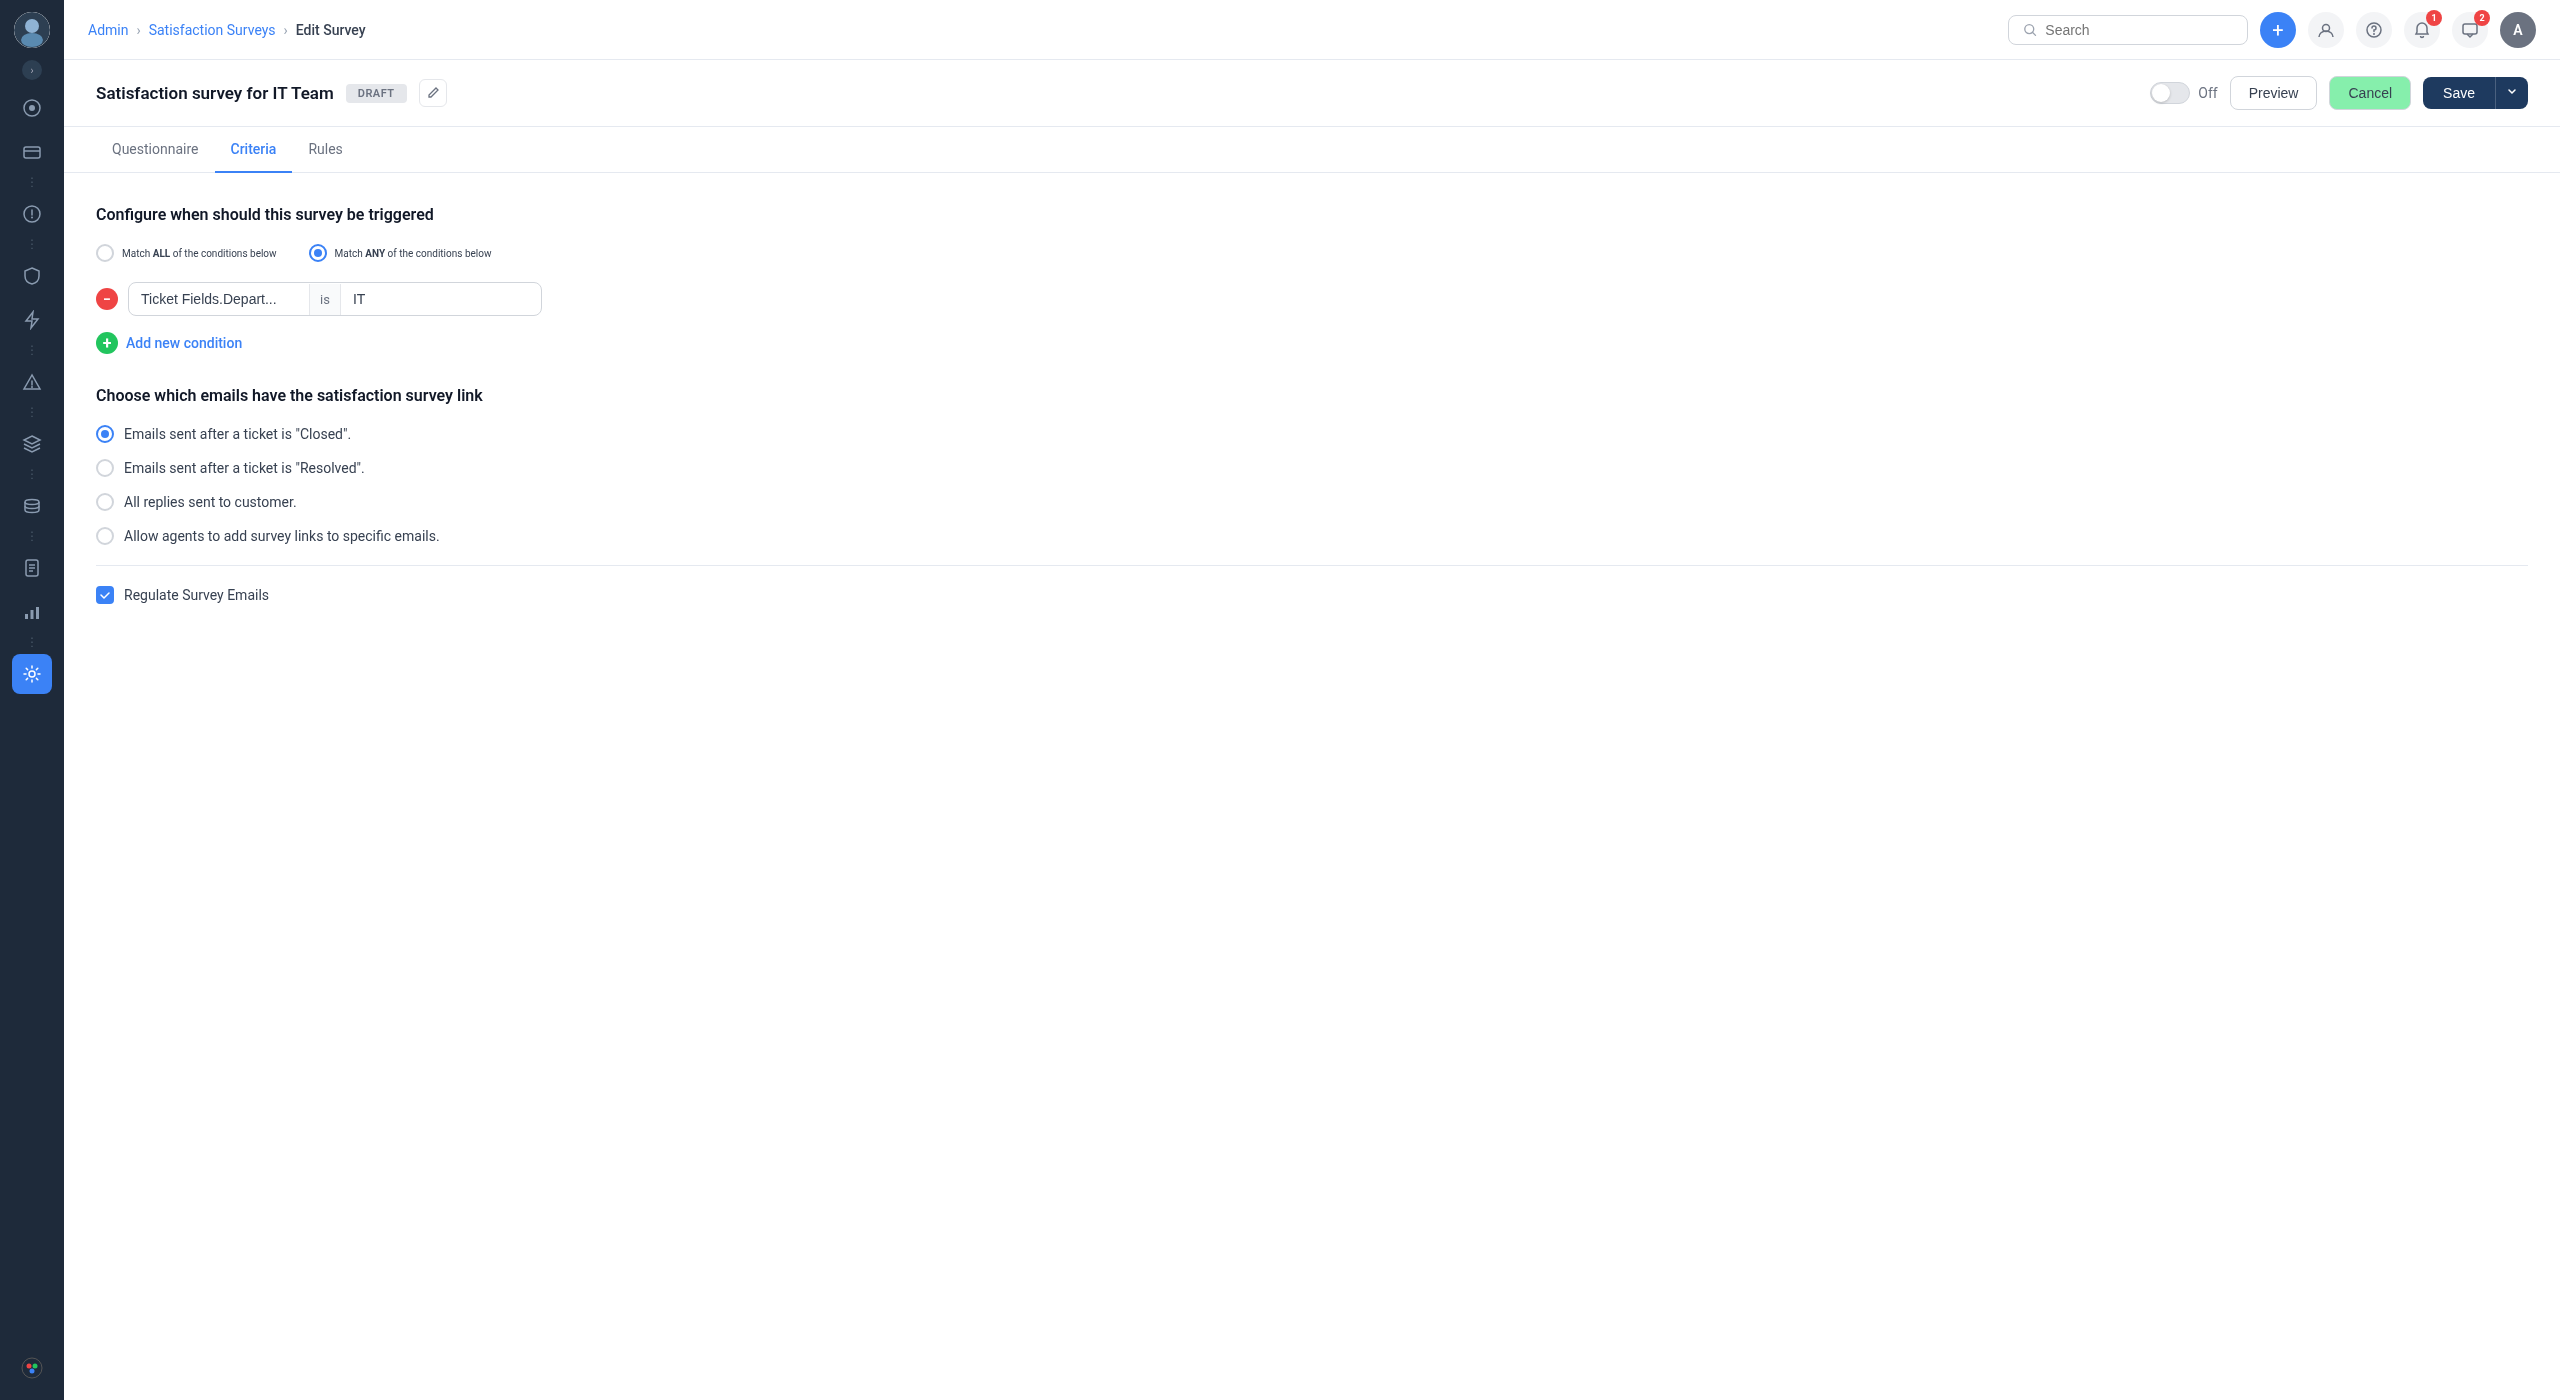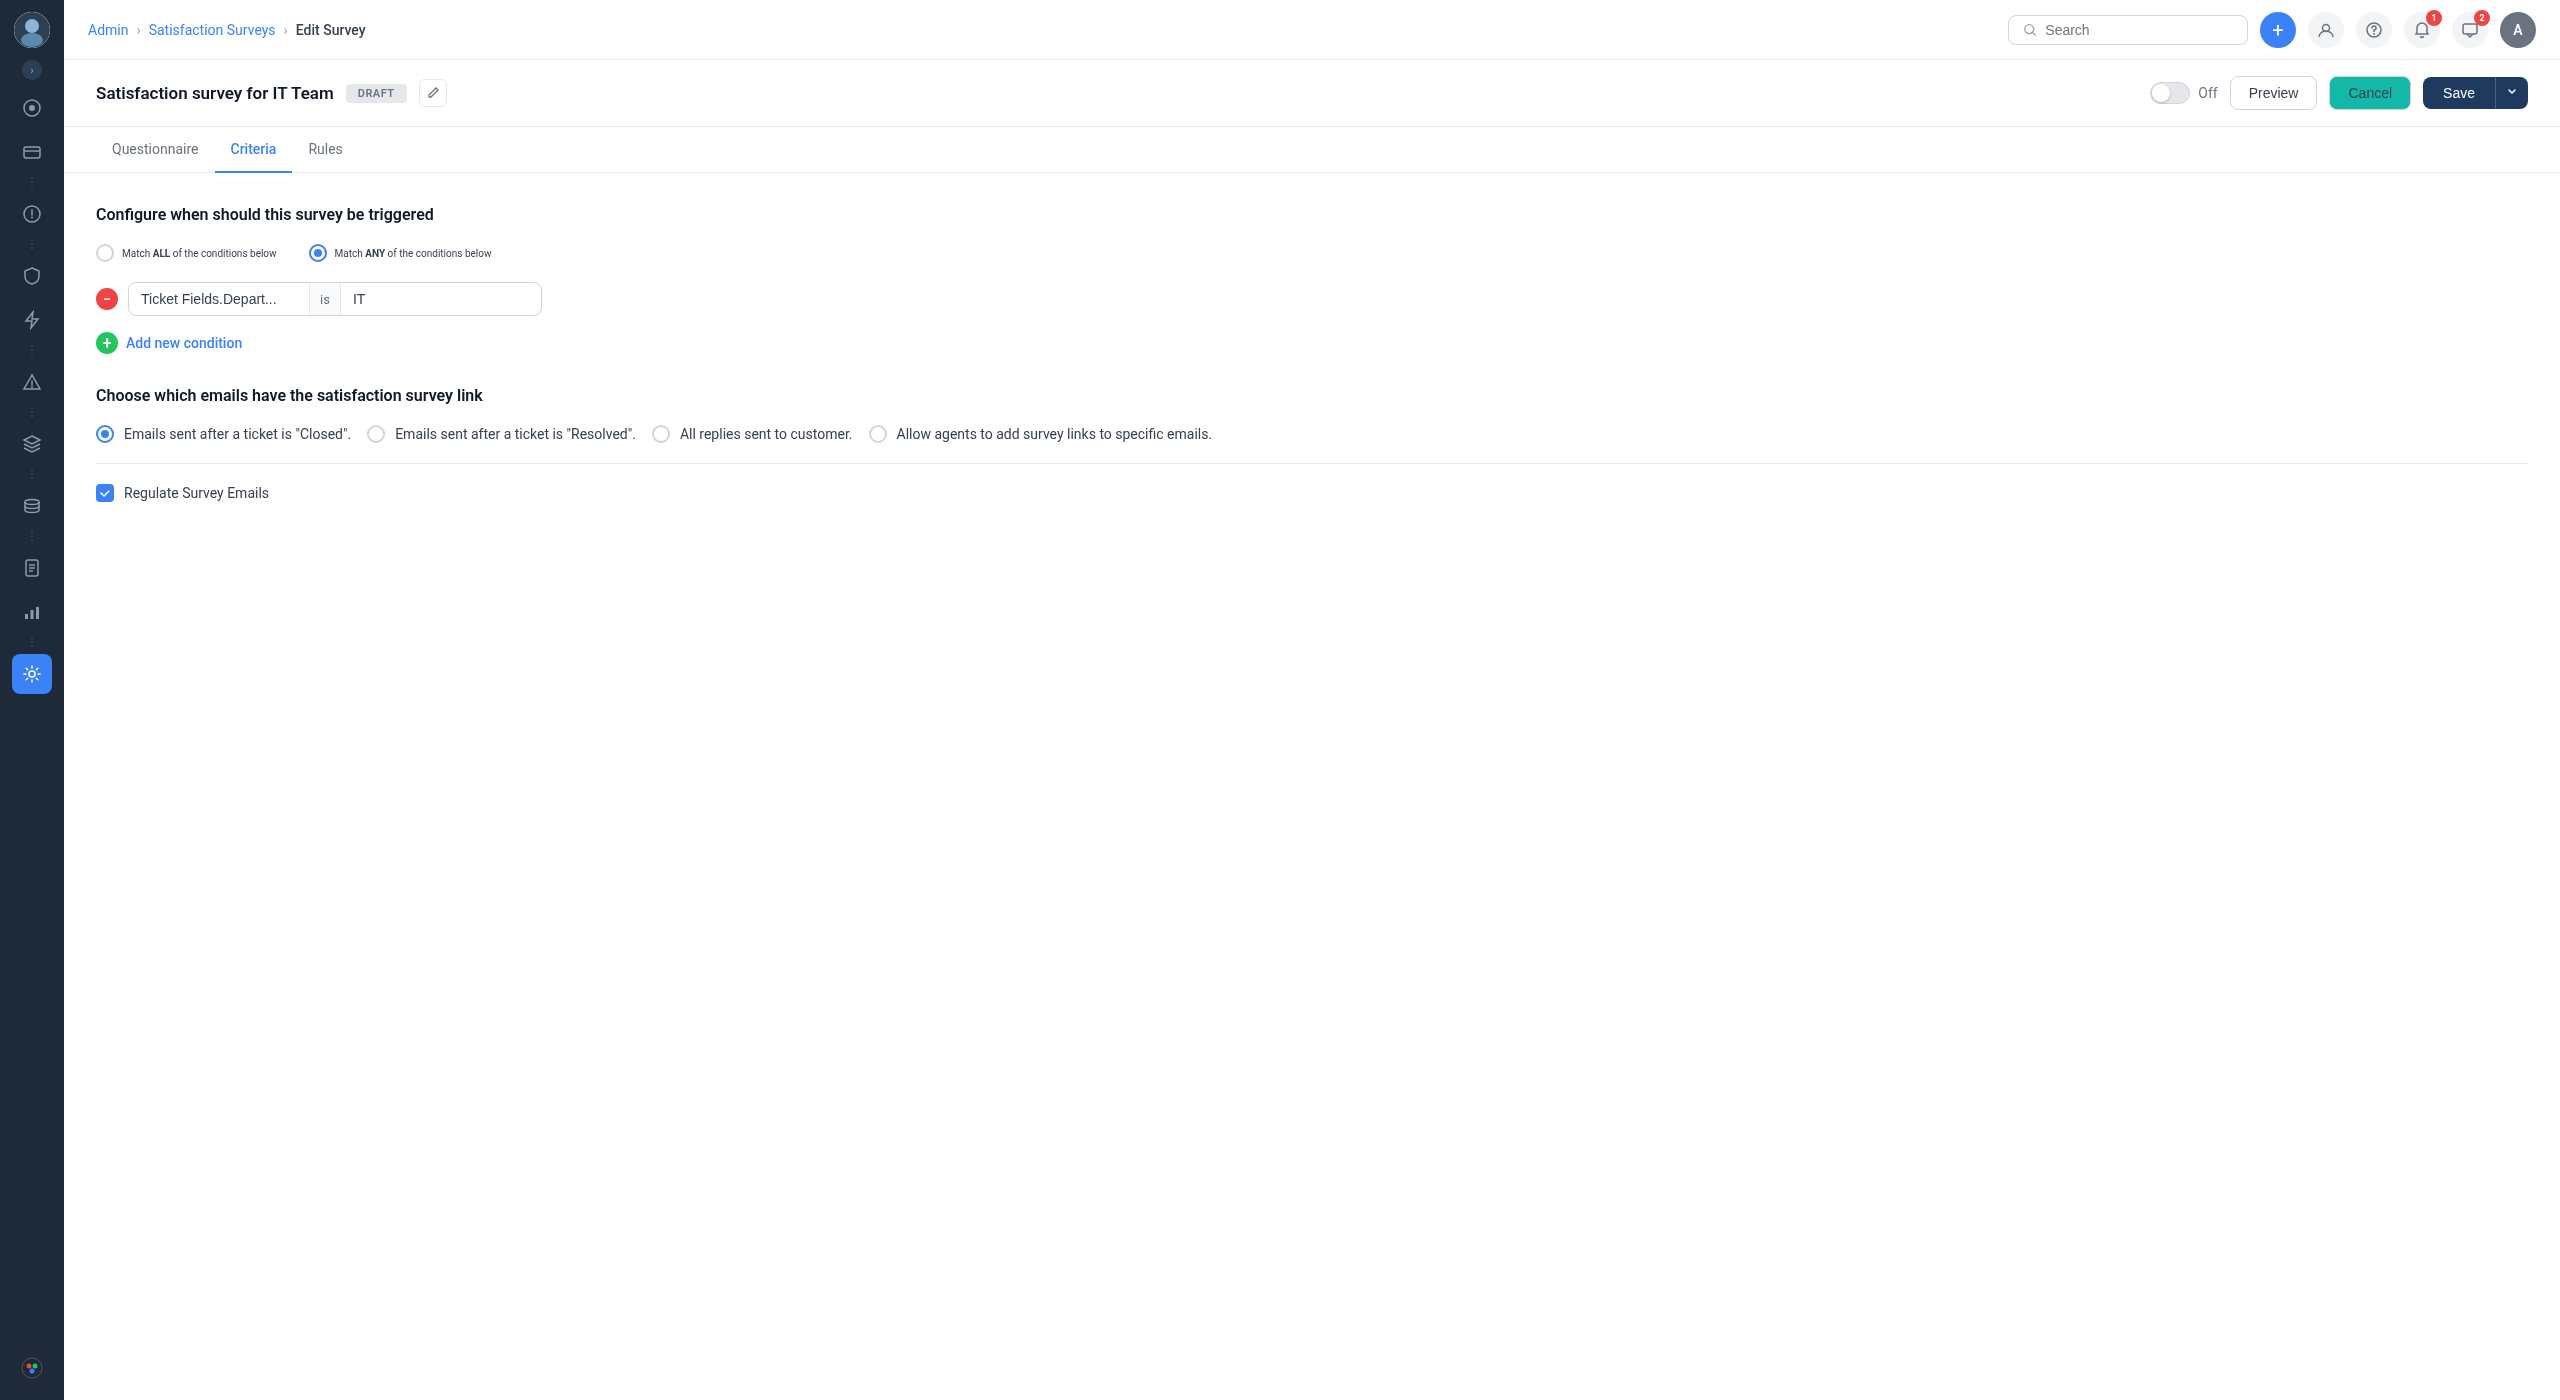--- a/index.html
+++ b/index.html
@@ -40,21 +40,21 @@
     .survey-title-row { display: flex; align-items: center; gap: 12px; }
     .survey-title { font-size: 17px; font-weight: 600; color: #111827; }
     .draft-badge { background: #e5e7eb; color: #6b7280; font-size: 11px; font-weight: 600; padding: 3px 12px; border-radius: 4px; letter-spacing: 0.5px; text-align: center; }
     .edit-icon-btn { width: 28px; height: 28px; border-radius: 6px; display: flex; align-items: center; justify-content: center; cursor: pointer; color: #6b7280; border: 1px solid #e5e7eb; }
     .survey-actions { display: flex; align-items: center; gap: 12px; }
     .toggle-row { display: flex; align-items: center; gap: 8px; }
     .toggle { width: 40px; height: 22px; border-radius: 11px; background: #e5e7eb; border: 1px solid #d1d5db; position: relative; cursor: pointer; }
     .toggle-knob { width: 18px; height: 18px; border-radius: 50%; background: #fff; position: absolute; top: 1px; left: 1px; box-shadow: 0 1px 3px rgba(0,0,0,0.2); }
     .toggle-label { color: #6b7280; font-size: 14px; }
     .btn-preview { border: 1px solid #d1d5db; background: #fff; color: #374151; padding: 8px 18px; border-radius: 8px; cursor: pointer; font-size: 14px; }
-    .btn-cancel { border: 1px solid #d1d5db; background: #14b8a6; color: #374151; padding: 8px 18px; border-radius: 8px; cursor: pointer; font-size: 14px; }
+    .btn-cancel { border: 1px solid #d1d5db; background: #86efac; color: #374151; padding: 8px 18px; border-radius: 8px; cursor: pointer; font-size: 14px; }
     .btn-save-wrapper { display: flex; }
     .btn-save { background: #1e3a5f; color: #fff; border: none; padding: 8px 20px; border-radius: 8px 0 0 8px; cursor: pointer; font-size: 14px; font-weight: 500; }
     .btn-save-dropdown { background: #1e3a5f; color: #fff; border: none; padding: 8px 10px; border-radius: 0 8px 8px 0; cursor: pointer; border-left: 1px solid rgba(255,255,255,0.2); }
 
     
     .tabs { display: flex; padding: 0 32px; border-bottom: 1px solid #e5e9f0; background: #fff; }
     .tab { padding: 14px 16px; font-size: 14px; color: #6b7280; cursor: pointer; border-bottom: 2px solid transparent; margin-bottom: -1px; }
     .tab.active { color: #3b82f6; border-bottom-color: #3b82f6; font-weight: 500; }
 
     
@@ -79,21 +79,21 @@
     .add-condition-btn { display: flex; align-items: center; gap: 8px; color: #3b82f6; cursor: pointer; font-size: 14px; font-weight: 500; margin-bottom: 32px; }
     .add-circle { width: 22px; height: 22px; border-radius: 50%; background: #22c55e; color: #fff; display: flex; align-items: center; justify-content: center; font-size: 16px; font-weight: 700; }
 
     .display-section { margin-bottom: 32px; }
     .display-radio-group { display: flex; align-items: center; gap: 32px; margin-bottom: 20px; }
     .info-icon { width: 18px; height: 18px; border-radius: 50%; border: 1px solid #9ca3af; color: #9ca3af; display: flex; align-items: center; justify-content: center; font-size: 11px; font-style: italic; font-weight: 700; cursor: pointer; }
 
     .button-text-input { border: 1px solid #d1d5db; border-radius: 8px; padding: 10px 16px; font-size: 14px; color: #374151; width: 280px; outline: none; }
 
     .email-section { margin-bottom: 28px; }
-    .email-radio-group { display: flex; gap: 16px; }
+    .email-radio-group { display: flex; flex-direction: column; gap: 16px; }
     .checkbox-item { display: flex; align-items: center; gap: 10px; }
     .checkbox-label { font-size: 14px; color: #374151; }
 
     .divider-line { height: 1px; background: #e5e9f0; margin: 20px 0; }
 
     .regulate-row { display: flex; align-items: center; gap: 10px; }
     .regulate-checkbox { width: 18px; height: 18px; border-radius: 4px; border: 2px solid #3b82f6; background: #3b82f6; display: flex; align-items: center; justify-content: center; flex-shrink: 0; }
 
     
     .content::-webkit-scrollbar { width: 6px; }

